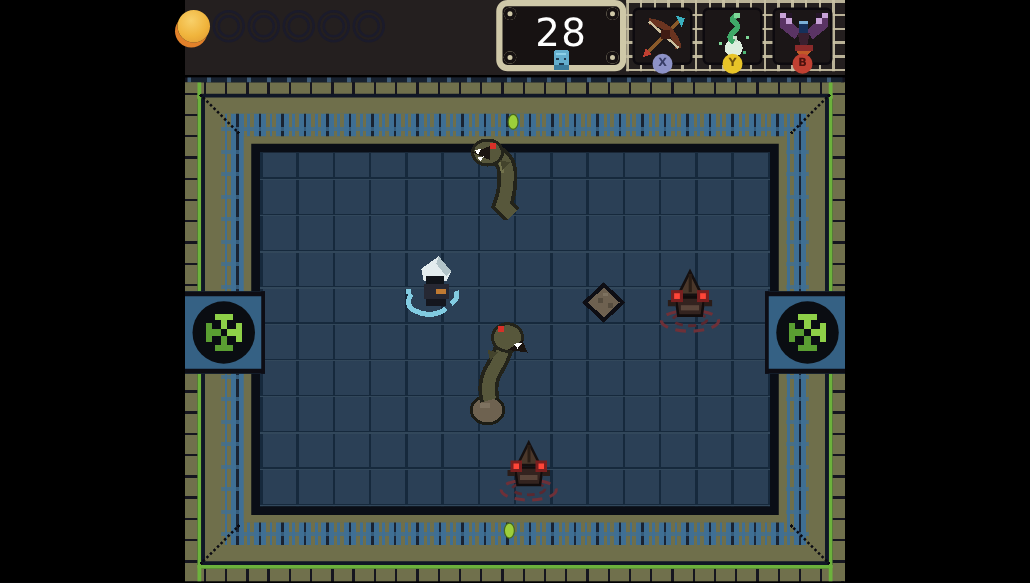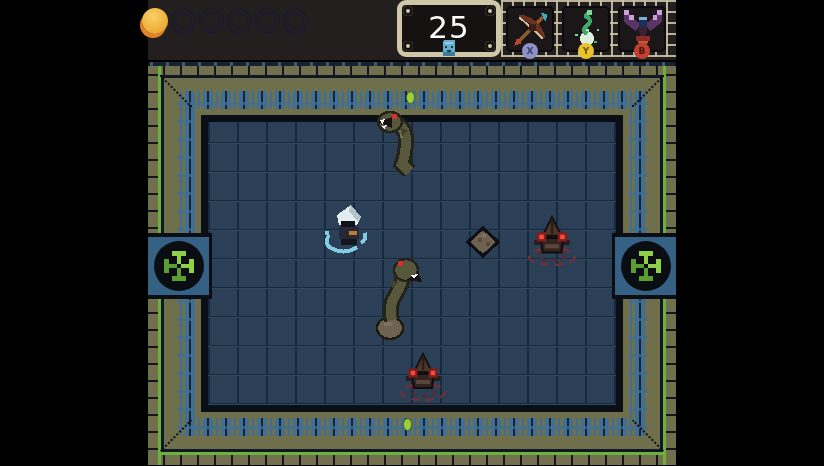--- a/index.html
+++ b/index.html
@@ -101,21 +101,21 @@
         <div class="orb empty"></div>
         <div class="orb empty"></div>
         <div class="orb empty"></div>
       </div>
 
       <div id="counter-box">
         <div class="swirl tl"></div>
         <div class="swirl tr"></div>
         <div class="swirl bl"></div>
         <div class="swirl br"></div>
-        <div id="counter-value">25</div>
+        <div id="counter-value">28</div>
         <div id="counter-face">
           <svg width="16" height="18" viewBox="0 0 8 9" shape-rendering="crispEdges">
             <rect x="1" y="0" width="6" height="8" rx="1" fill="#64aecd"></rect>
             <rect x="1" y="6" width="6" height="2" fill="#3a7c9c"></rect>
             <rect x="2" y="3" width="1" height="1" fill="#1e3a50"></rect>
             <rect x="5" y="3" width="1" height="1" fill="#1e3a50"></rect>
             <rect x="3" y="5" width="2" height="1" fill="#1e3a50"></rect>
             <rect x="2" y="1" width="4" height="1" fill="#8cd0e8"></rect>
           </svg>
         </div>

